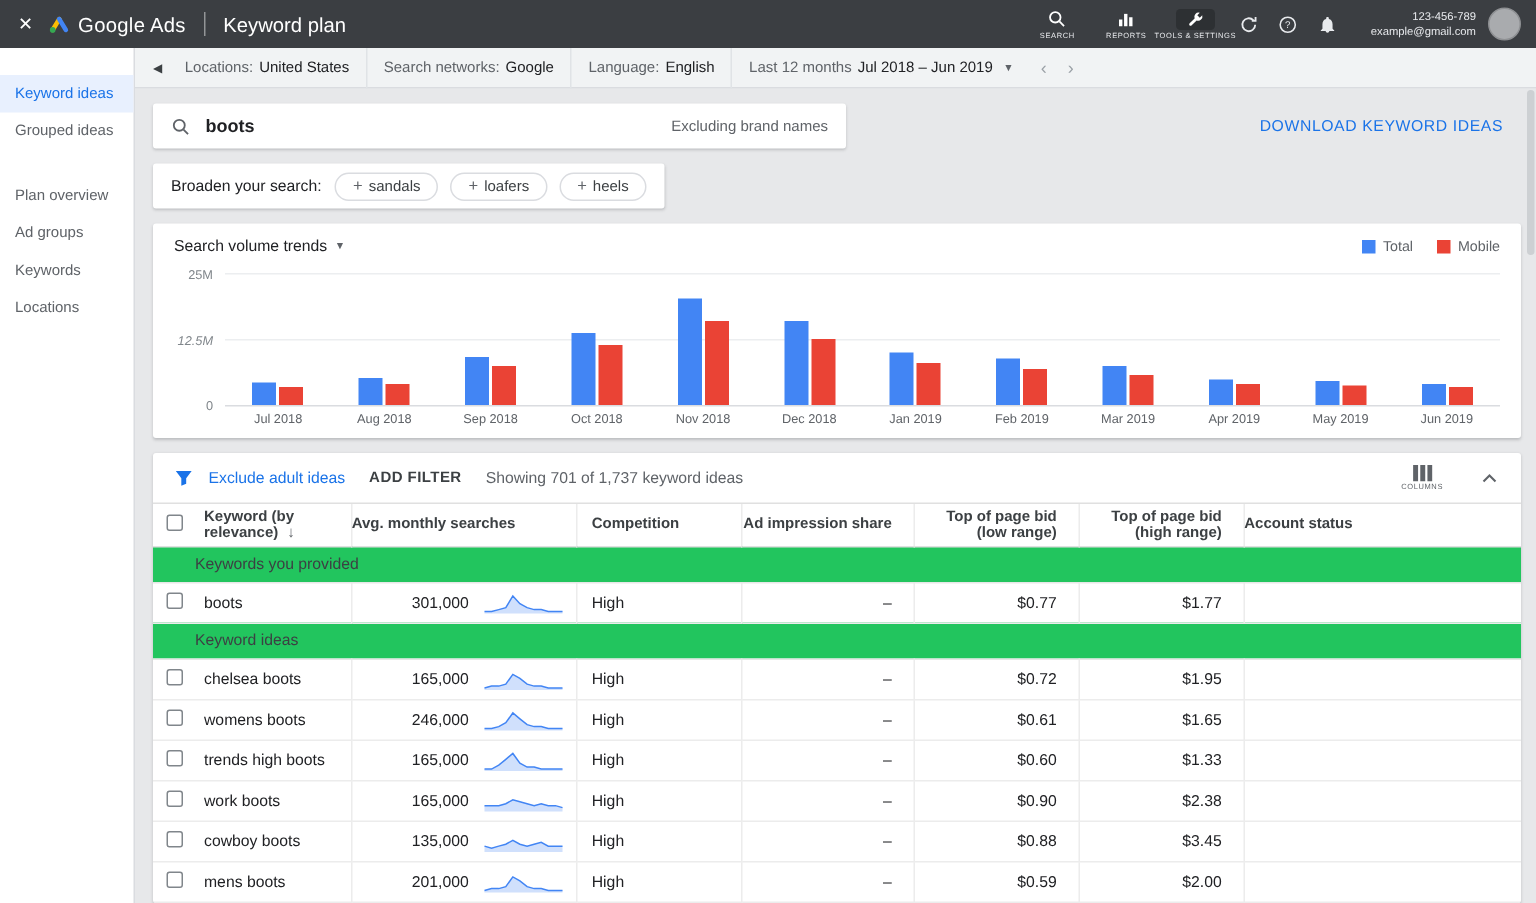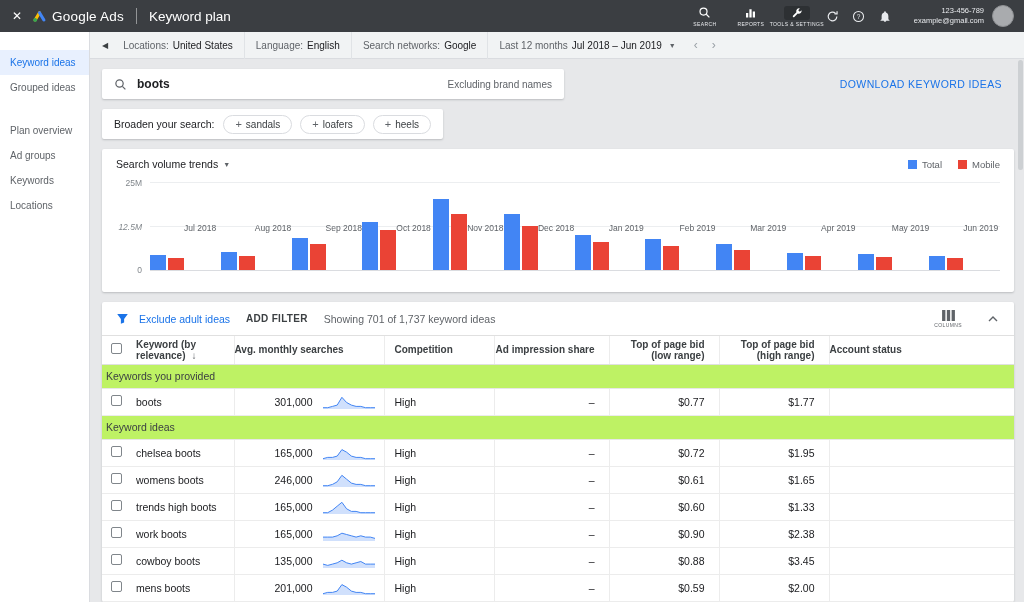--- a/index.html
+++ b/index.html
@@ -67,42 +67,42 @@
   .legend-swatch{width:9px;height:9px;display:inline-block}
   .chart-body{display:flex;margin-top:12px}
   .yaxis{width:34px;position:relative;height:88px;flex-shrink:0}
   .ytick{position:absolute;right:8px;font-size:8.5px;color:#80868b}
   .plot{flex:1;position:relative;height:104px}
   .gridline{position:absolute;left:0;right:0;height:1px;background:#eceef0}
   .gridline.g0{top:0}
   .gridline.g1{top:44px}
   .gridline.zero{top:88px;background:#dadce0}
   .groups{position:absolute;left:0;right:0;top:0;display:flex}
-  .cgroup{flex:1;display:flex;flex-direction:row;align-items:center}
+  .cgroup{flex:1;display:flex;flex-direction:column;align-items:center}
   .cbars{display:flex;align-items:flex-end;gap:2px;height:88px}
   .cbar{width:16px}
   .clabel{font-size:8.5px;color:#5f6368;margin-top:4px;white-space:nowrap}
 
   
   .table-card{flex:1;overflow:hidden;display:flex;flex-direction:column}
   .toolbar{height:34px;display:flex;align-items:center;gap:16px;padding:0 14px;border-bottom:1px solid #e0e0e0;flex-shrink:0}
   .tb-funnel{display:flex;align-items:center}
   .exclude{color:#1a73e8;font-size:10.5px;cursor:pointer;margin-left:-6px}
   .addfilter{color:#3c4043;font-size:10px;letter-spacing:.3px;font-weight:bold;cursor:pointer}
   .showing{color:#5f6368;font-size:10.5px}
   .columns-btn{margin-left:auto;display:flex;flex-direction:column;align-items:center;gap:1px;color:#5f6368;cursor:pointer}
   .columns-label{font-size:5px;letter-spacing:.4px}
   .collapse{padding:0 2px 0 10px;cursor:pointer;display:flex;align-items:center}
 
   table{width:100%;border-collapse:collapse;table-layout:fixed;font-size:10.5px}
   th,td{vertical-align:middle;padding:0}
   thead th{height:28px;border-bottom:1px solid #e0e0e0;font-weight:bold;color:#3c4043;text-align:left;font-size:10px}
   th.c-kw,td.c-kw,th.c-avg,td.c-avg,th.c-comp,td.c-comp,th.c-imp,td.c-imp,th.c-low,td.c-low,th.c-high,td.c-high{border-right:1px solid #ececec}
   .data-row td{height:27px;border-bottom:1px solid #ececec;color:#202124}
-  .section-row td{height:24px;background:#bef264;color:#3c4043;padding-left:4px;border-bottom:1px solid #e7e7e7;font-size:10.5px}
+  .section-row td{height:24px;background:#22c55e;color:#3c4043;padding-left:28px;border-bottom:1px solid #e7e7e7;font-size:10.5px}
   .c-kw{padding-left:4px}
   .c-comp{padding-left:10px}
   .c-imp,.c-low,.c-high{text-align:right;padding-right:14px}
   th.c-avg{text-align:left;padding-right:34px}
   .avgwrap{display:flex;justify-content:flex-end;align-items:center;gap:9px;padding-right:8px}
   .num{color:#202124}
   .spark{display:flex;align-items:center}
   .checkbox{display:inline-block;width:11px;height:11px;border:1px solid #80868b;border-radius:2px;margin-left:9px;cursor:pointer;background:#fff}
   .sort-arrow{color:#5f6368;font-size:10px;margin-left:6px}
 
@@ -193,26 +193,26 @@
   <div class="main">
 
     <div class="filterbar">
       <span class="fb-back">◀</span>
       <div style="display:flex">
           <div class="fb-item">
             <span class="fb-label">Locations:</span>
             <span class="fb-value">United States</span>
           </div>
           <div class="fb-item">
+            <span class="fb-label">Search networks:</span>
+            <span class="fb-value">Google</span>
+          </div>
+          <div class="fb-item">
             <span class="fb-label">Language:</span>
             <span class="fb-value">English</span>
-          </div>
-          <div class="fb-item">
-            <span class="fb-label">Search networks:</span>
-            <span class="fb-value">Google</span>
           </div>
           <div class="fb-item">
             <span class="fb-label">Last 12 months</span>
             <span class="fb-value">Jul 2018 – Jun 2019</span>
             <span class="fb-caret">▼</span>
           </div>
         </div>
       <span class="fb-pagenav">‹</span>
       <span class="fb-pagenav">›</span>
     </div>

